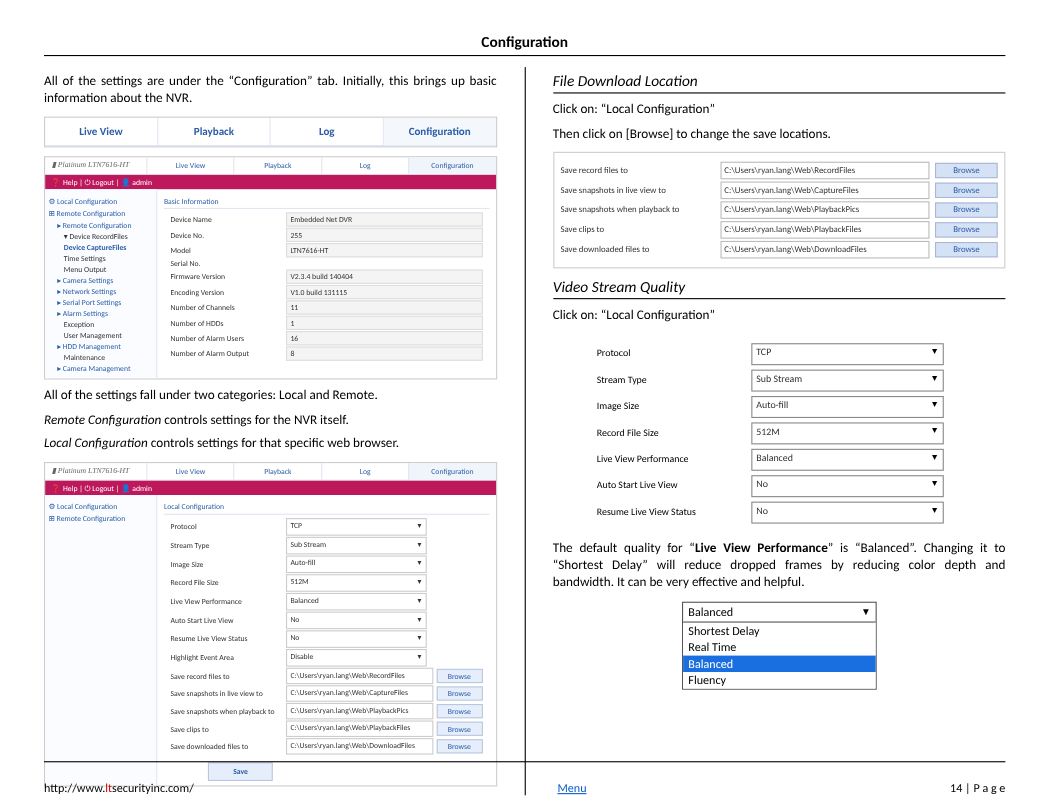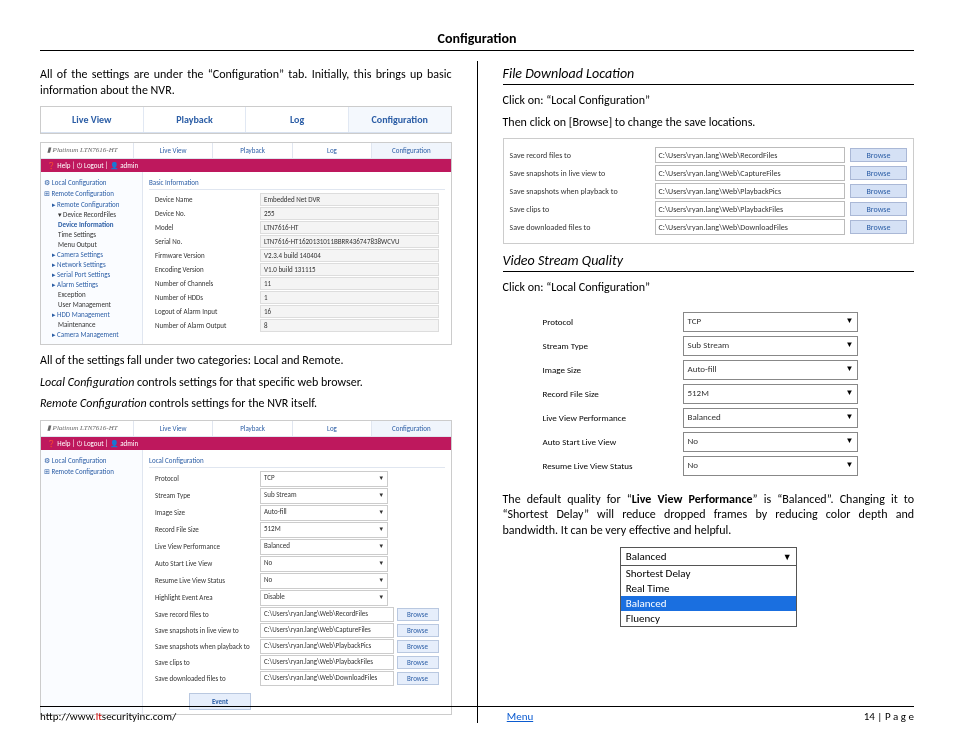--- a/index.html
+++ b/index.html
@@ -3,21 +3,21 @@
 <meta charset="utf-8">
 <style>
 body{font-family:Calibri,Arial,sans-serif;font-size:12px;color:#000;margin:0;background:#fff}
 .page{width:954px;height:738px;background:#fff;padding:30px 40px;box-sizing:border-box;position:relative}
 .page-title{text-align:center;font-weight:bold;font-size:14px;border-bottom:1px solid #000;padding-bottom:3px;margin-bottom:10px}
 .cols{display:flex;gap:20px}
 .col{flex:1;position:relative}
 .divider{width:1px;background:#000;margin:0 5px}
 .body-text{margin:6px 0;line-height:1.3;text-align:justify}
 .italic-head{font-style:italic;font-size:14px;border-bottom:1px solid #000;padding-bottom:2px;margin:4px 0 8px}
-.footer{position:absolute;bottom:15px;left:40px;right:40px;border-top:1px solid #000;padding-top:3px;display:flex;justify-content:space-between;font-size:11px}
+.footer{position:absolute;bottom:15px;left:40px;right:40px;border-top:1px solid #000;padding-top:17px;display:flex;justify-content:space-between;font-size:11px}
 .footer a{color:#0b5bd0;}
 .red{color:#c00}
 
 .shot{border:1px solid #ccc;background:#fff;margin:8px 0;font-size:7px;color:#333;overflow:hidden}
 .tabbar{display:flex;border-bottom:1px solid #d7e1f0}
 .tabbar div{flex:1;text-align:center;padding:6px 0;font-size:10px;font-weight:bold;border-right:1px solid #e1e8f3;color:#2c5ea6}
 .tabbar div:last-child{border-right:none;background:#f4f8fd}
 .mini-tabbar{display:flex;border-bottom:1px solid #e0e6f0;font-size:7px}
 .mini-tabbar .brand{flex:0 0 80px;padding:3px 6px;font-style:italic;font-family:Liberation Serif, serif;color:#666}
 .mini-tabbar .mtab{flex:1;text-align:center;padding:3px 0;color:#2c5ea6;border-left:1px solid #e0e6f0}
@@ -80,21 +80,21 @@
           <div class="mtab">Log</div>
           <div class="mtab" style="background:#f0f5fc">Configuration</div>
         </div>
         <div class="bluebar">❓ Help  |  ⏻ Logout  |  👤 admin</div>
         <div class="main-flex">
           <div class="side">
             <div class="gear hdr">Local Configuration</div>
             <div class="hdr">⊞ <span>Remote Configuration</span></div>
             <div class="item">▸ <span>Remote Configuration</span></div>
             <div class="sub">▾ <span>Device RecordFiles</span></div>
-            <div class="sub" style="font-weight:bold;color:#2c5ea6">Device Information</div>
+            <div class="sub" style="font-weight:bold;color:#2c5ea6">Device CaptureFiles</div>
             <div class="sub">Time Settings</div>
             <div class="sub">Menu Output</div>
             <div class="item">▸ <span>Camera Settings</span></div>
             <div class="item">▸ <span>Network Settings</span></div>
             <div class="item">▸ <span>Serial Port Settings</span></div>
             <div class="item">▸ <span>Alarm Settings</span></div>
             <div class="sub">Exception</div>
             <div class="sub">User Management</div>
             <div class="item">▸ <span>HDD Management</span></div>
             <div class="sub">Maintenance</div>
@@ -109,53 +109,52 @@
             <div class="row">
                 <div class="lab">Device No.</div>
                 <div class="val">255</div>
               </div>
             <div class="row">
                 <div class="lab">Model</div>
                 <div class="val">LTN7616-HT</div>
               </div>
             <div class="row">
                 <div class="lab">Serial No.</div>
-                <div class="val">LTN7616-HT1620131011BBRR436747838WCVU</div>
               </div>
             <div class="row">
                 <div class="lab">Firmware Version</div>
                 <div class="val">V2.3.4 build 140404</div>
               </div>
             <div class="row">
                 <div class="lab">Encoding Version</div>
                 <div class="val">V1.0 build 131115</div>
               </div>
             <div class="row">
                 <div class="lab">Number of Channels</div>
                 <div class="val">11</div>
               </div>
             <div class="row">
                 <div class="lab">Number of HDDs</div>
                 <div class="val">1</div>
               </div>
             <div class="row">
-                <div class="lab">Logout of Alarm Input</div>
+                <div class="lab">Number of Alarm Users</div>
                 <div class="val">16</div>
               </div>
             <div class="row">
                 <div class="lab">Number of Alarm Output</div>
                 <div class="val">8</div>
               </div>
           </div>
         </div>
       </div>
 
       <div class="body-text">All of the settings fall under two categories: Local and Remote.</div>
+      <div class="body-text"><i>Remote Configuration</i><span> controls settings for the NVR itself.</span></div>
       <div class="body-text"><i>Local Configuration</i><span> controls settings for that specific web browser.</span></div>
-      <div class="body-text"><i>Remote Configuration</i><span> controls settings for the NVR itself.</span></div>
 
       <div class="shot">
         <div class="mini-tabbar">
           <div class="brand">▮ <i>Platinum</i> <span>LTN7616-HT</span></div>
           <div class="mtab">Live View</div>
           <div class="mtab">Playback</div>
           <div class="mtab">Log</div>
           <div class="mtab" style="background:#f0f5fc">Configuration</div>
         </div>
         <div class="bluebar">❓ Help  |  ⏻ Logout  |  👤 admin</div>
@@ -216,21 +215,21 @@
             <div class="row">
                 <div class="lab">Save clips to</div>
                 <div class="inp">C:\Users\ryan.lang\Web\PlaybackFiles</div>
                 <div class="btn">Browse</div>
               </div>
             <div class="row">
                 <div class="lab">Save downloaded files to</div>
                 <div class="inp">C:\Users\ryan.lang\Web\DownloadFiles</div>
                 <div class="btn">Browse</div>
               </div>
-            <div class="savebtn">Event</div>
+            <div class="savebtn">Save</div>
           </div>
         </div>
       </div>
     </div>
 
     <div class="divider"></div>
 
     <div class="col">
       <div class="italic-head">File Download Location</div>
       <div class="body-text">Click on: “Local Configuration”</div>

